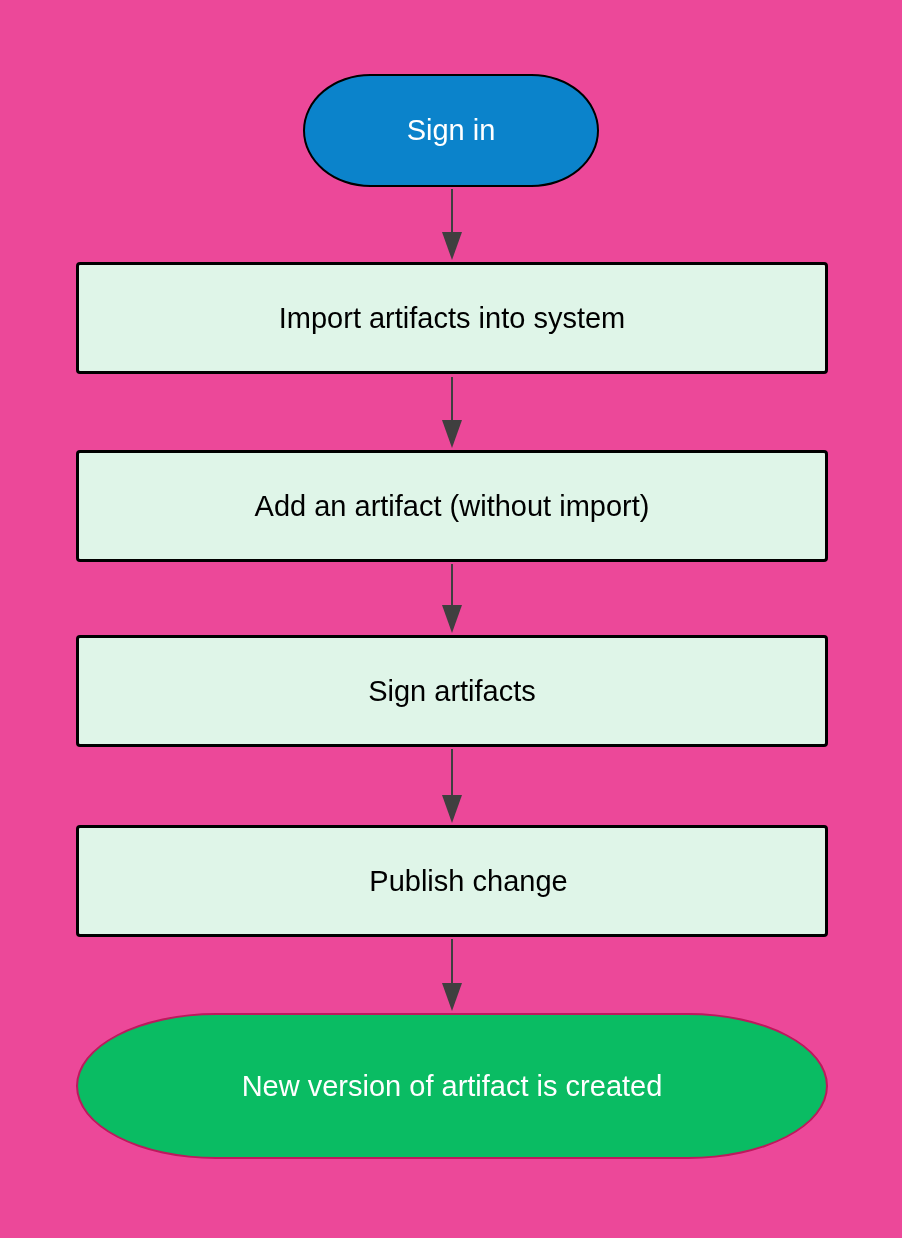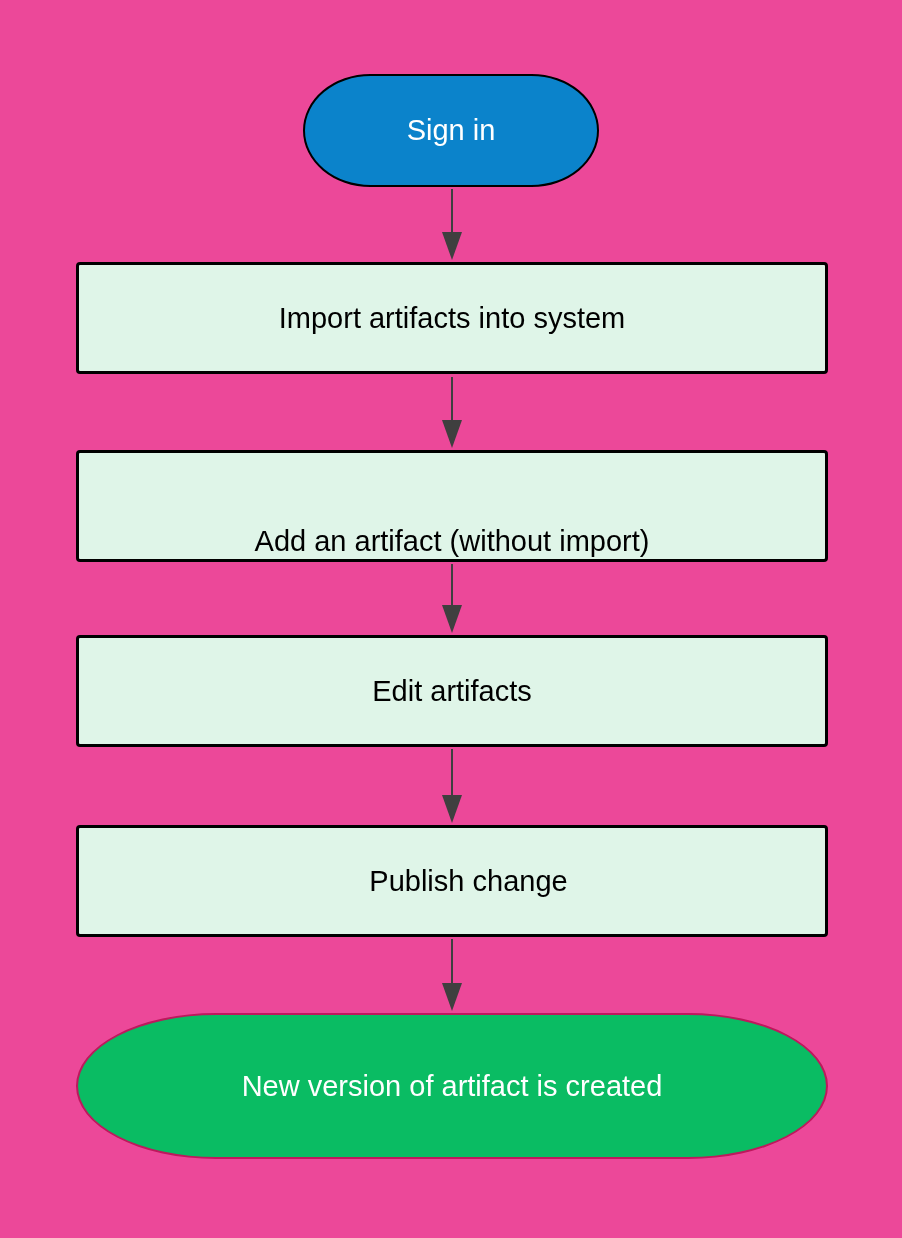--- a/index.html
+++ b/index.html
@@ -38,21 +38,21 @@
   .process {
     left: 76px;
     width: 752px;
     height: 112px;
     background: #dff5e8;
     color: #000000;
     border: 3px solid #000000;
     border-radius: 4px;
   }
   .process.p1 { top: 262px; }
-  .process.p2 { top: 450px; align-items: flex-end; }
+  .process.p2 { top: 450px; }
   .process.p3 { top: 635px; }
   .process.p4 { top: 825px; padding-left: 33px; }
   .terminal-end {
     left: 76px;
     top: 1013px;
     width: 752px;
     height: 146px;
     background: #0abc63;
     color: #ffffff;
     border: 2px solid #be185d;
@@ -110,21 +110,21 @@
   <div class="node process p2">
     <span>Add an artifact (without import)</span>
   </div>
 
   <div class="arrow a3">
     <div class="line"></div>
     <div class="head"></div>
   </div>
 
   <div class="node process p3">
-    <span>Edit artifacts</span>
+    <span>Sign artifacts</span>
   </div>
 
   <div class="arrow a4">
     <div class="line"></div>
     <div class="head"></div>
   </div>
 
   <div class="node process p4">
     <span>Publish change</span>
   </div>

